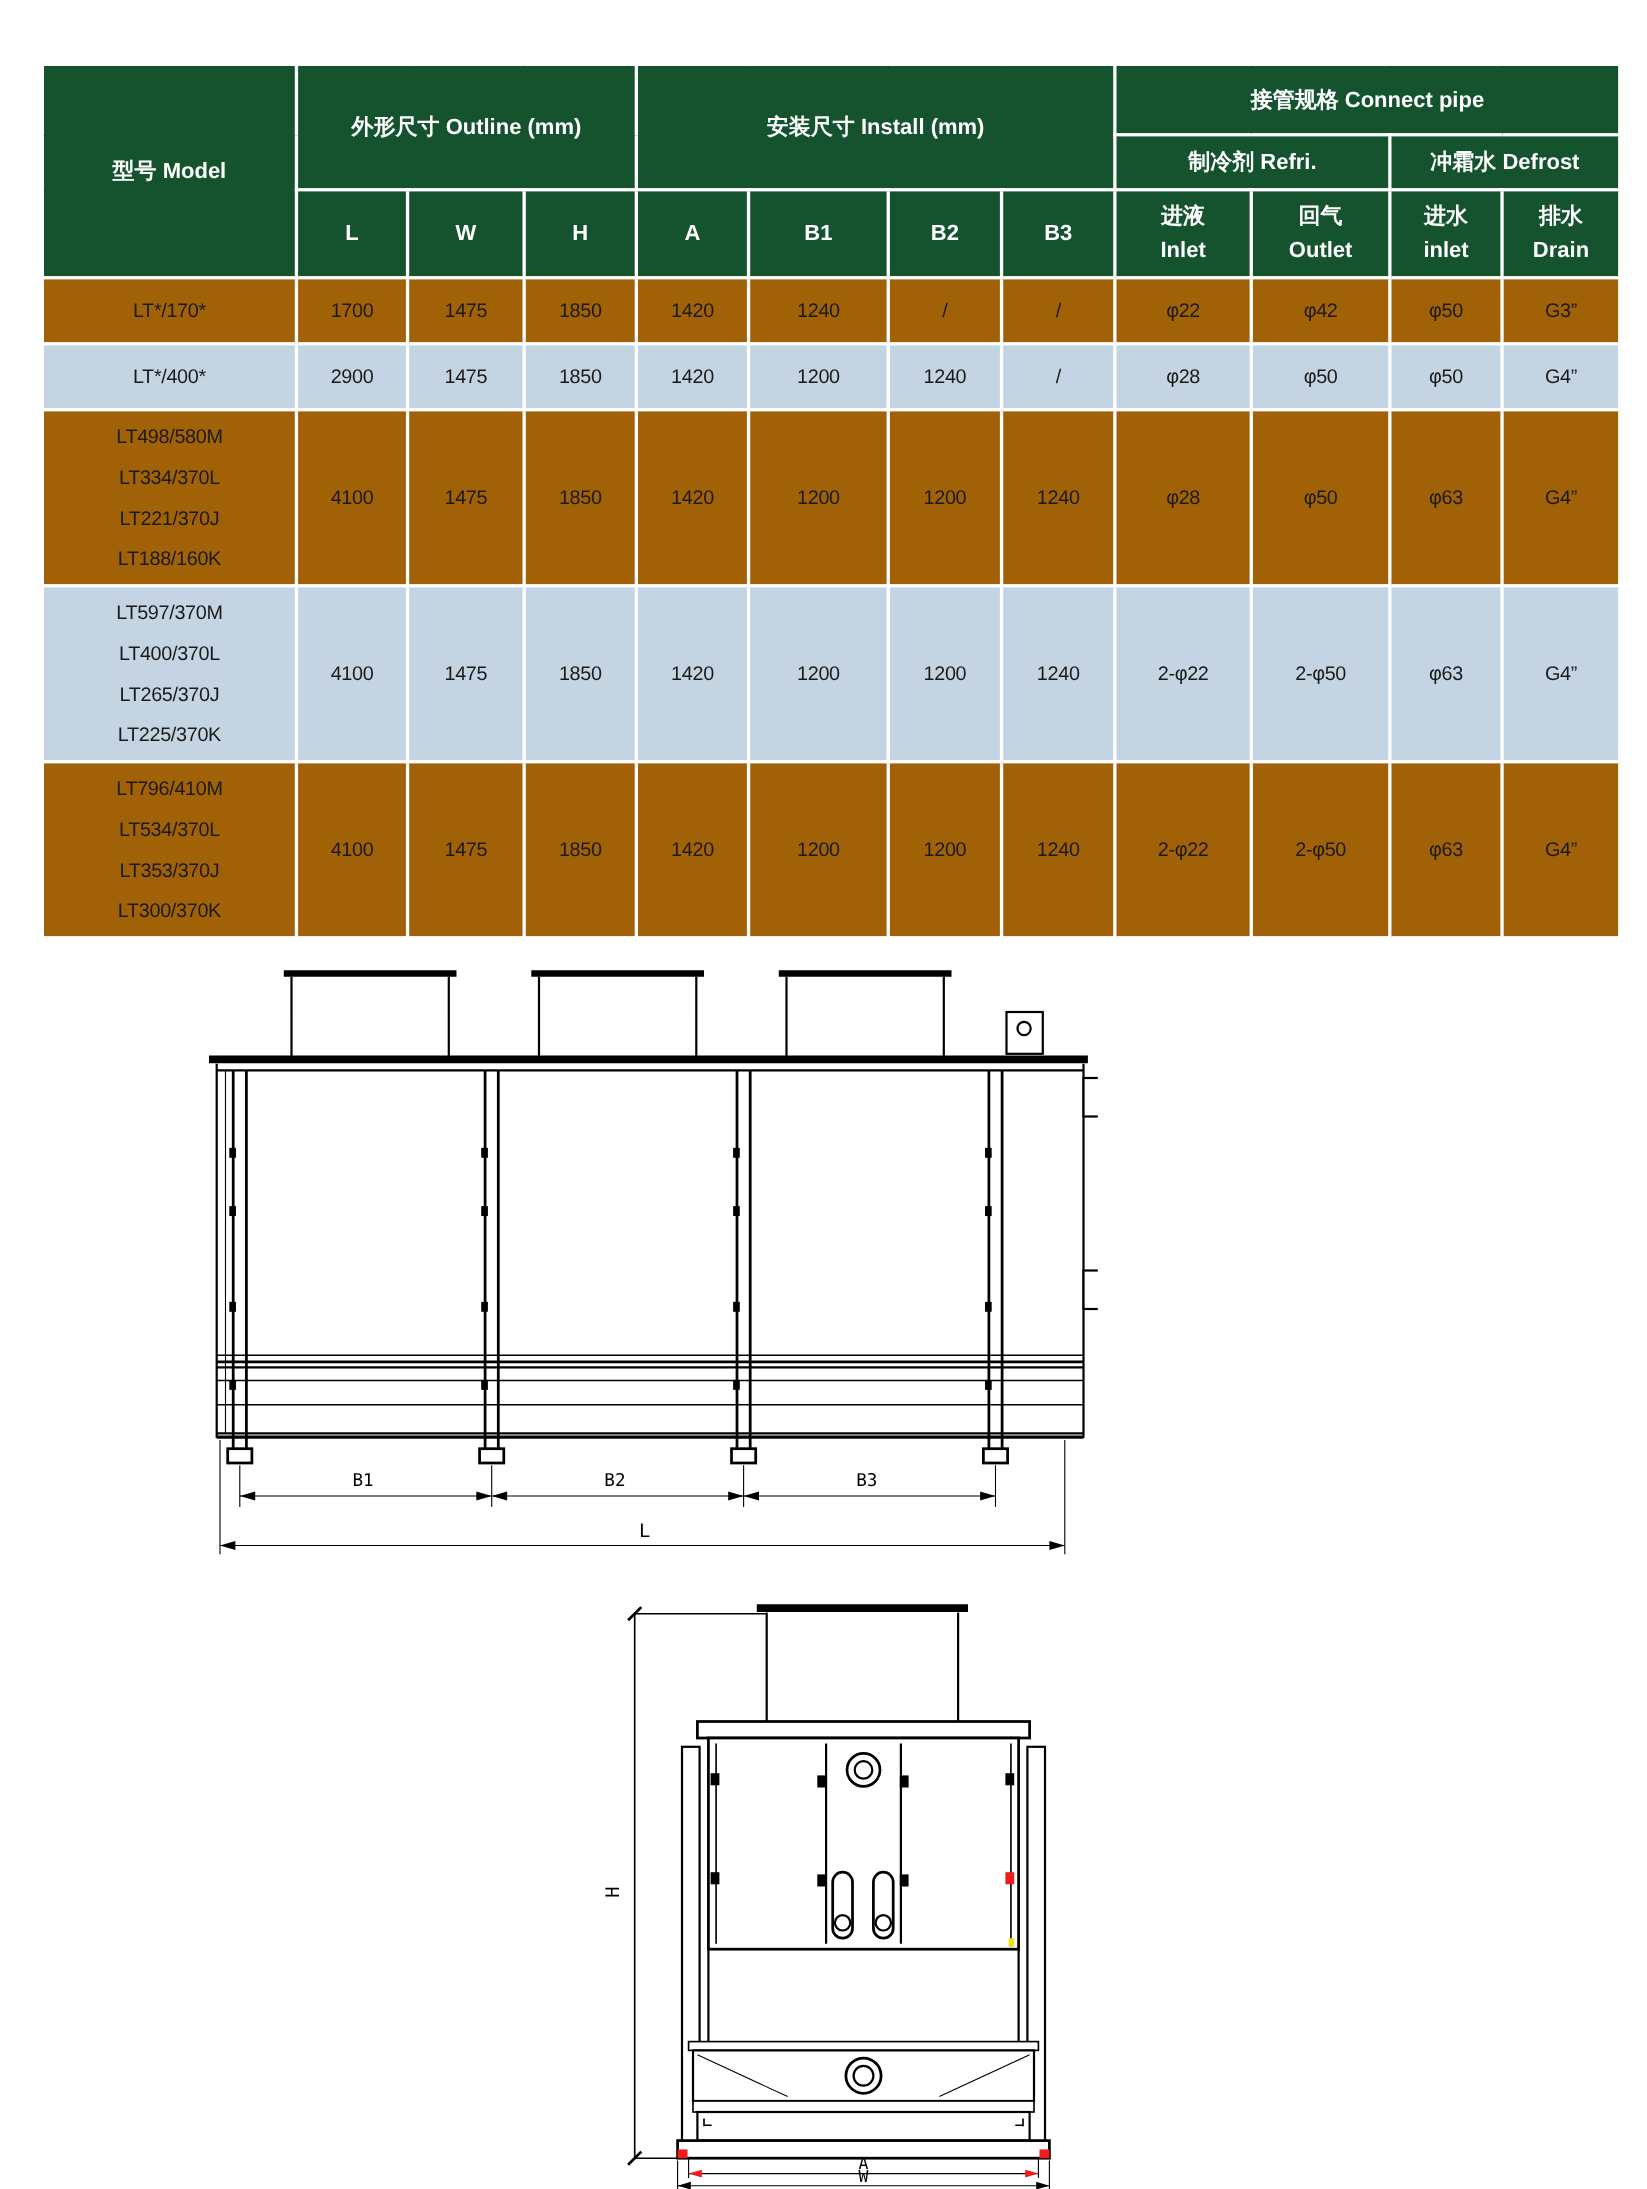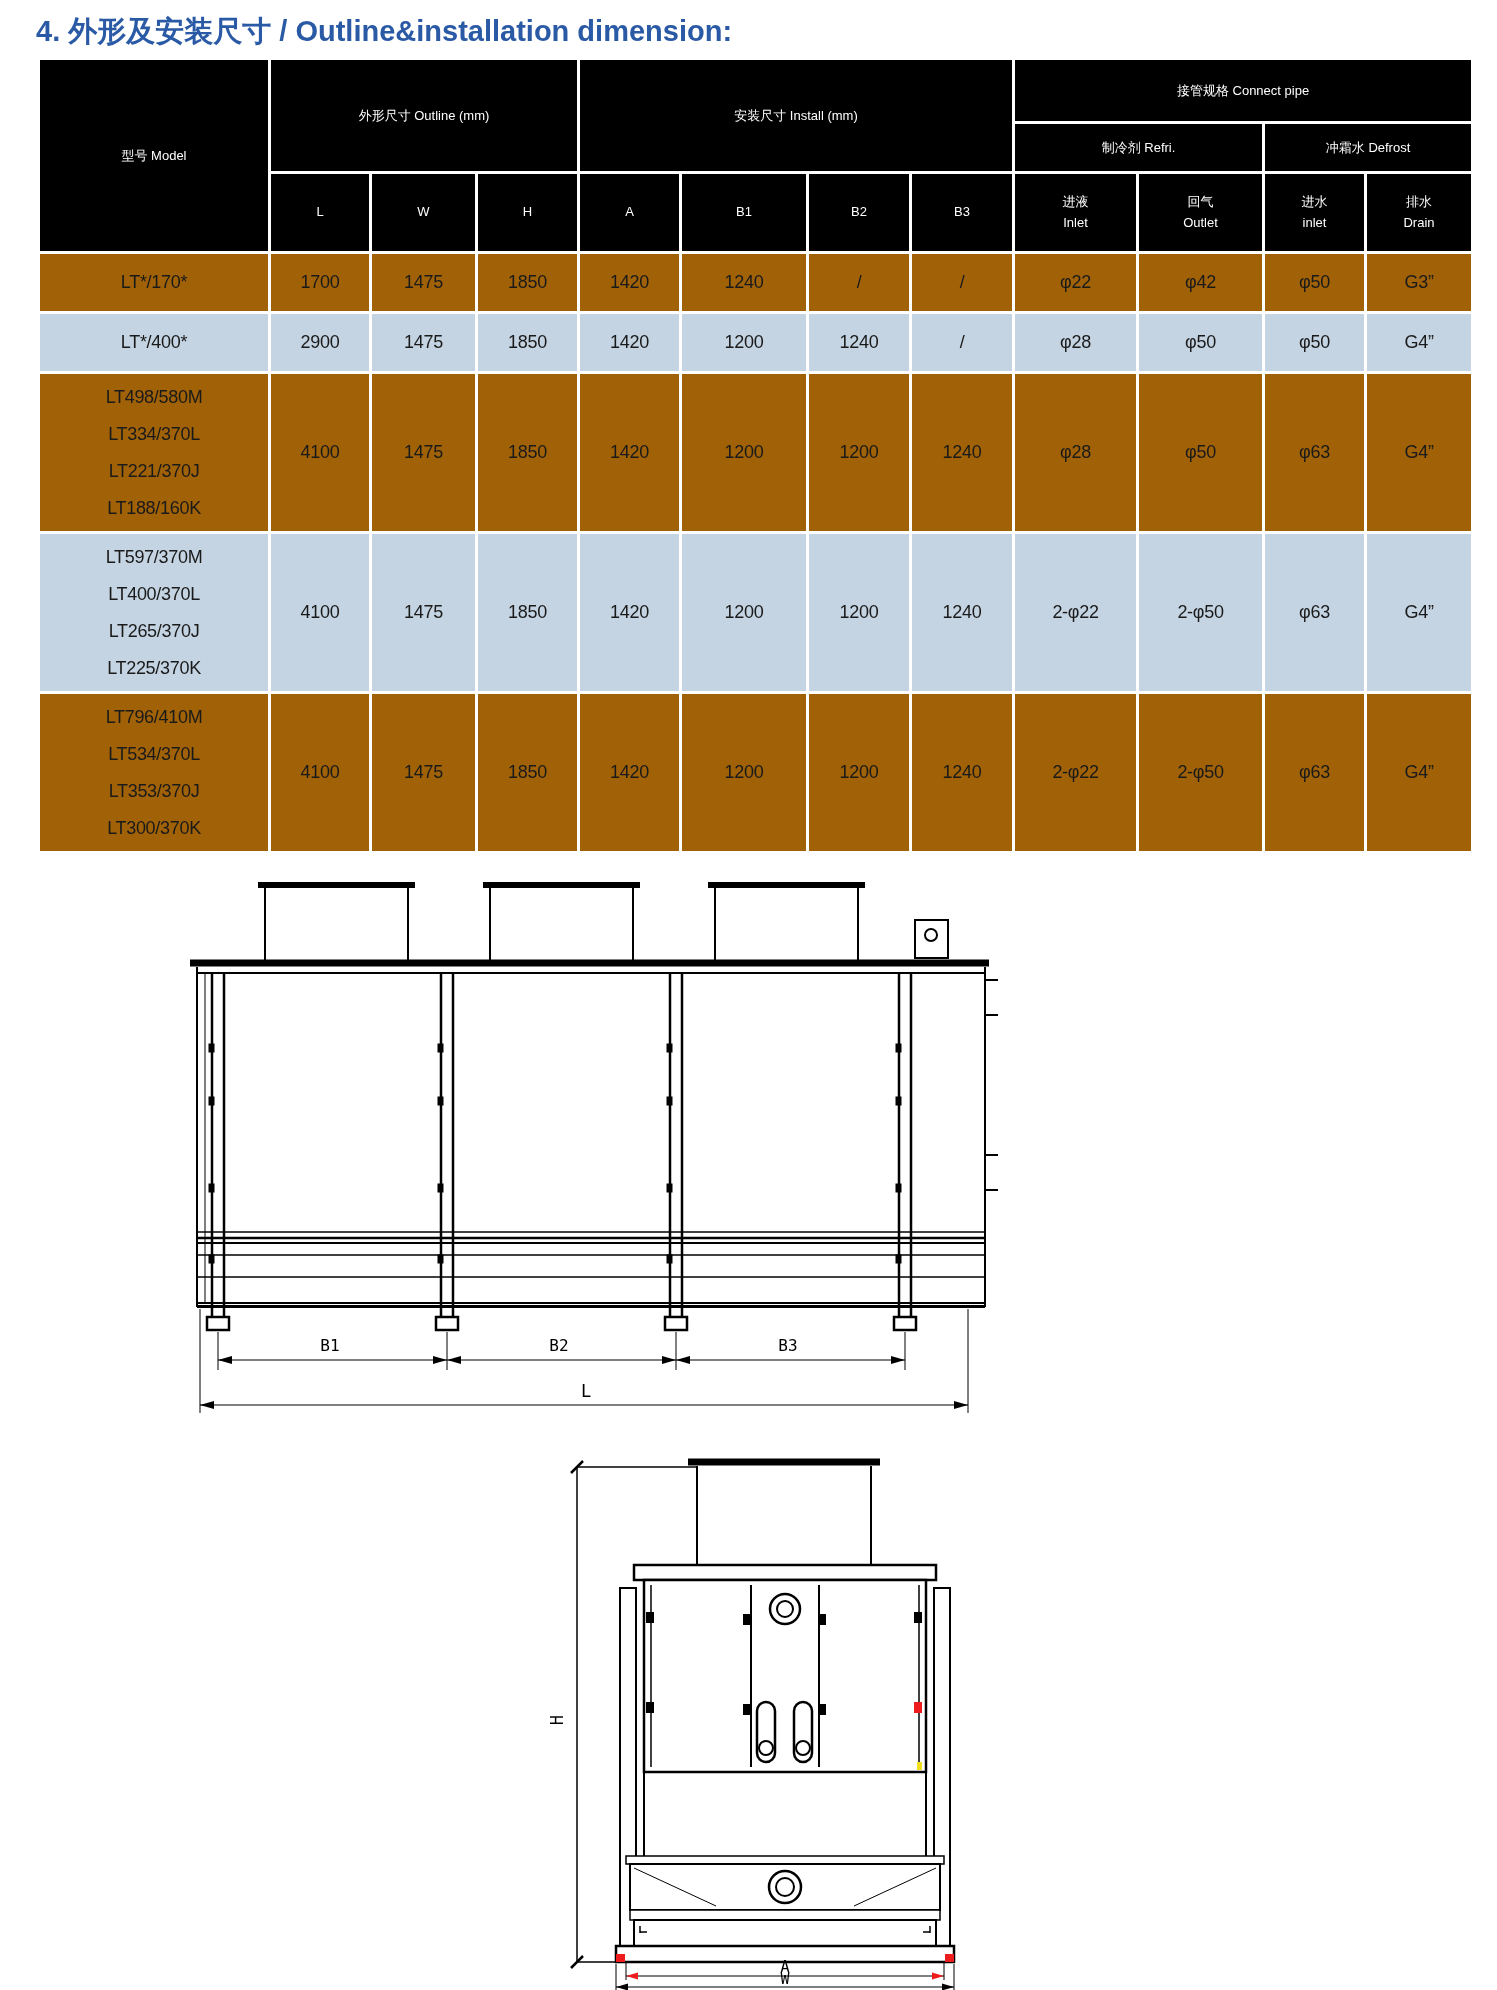--- a/index.html
+++ b/index.html
@@ -2,40 +2,39 @@
 <html><head>
 <meta charset="utf-8">
 <style>
   html,body{margin:0;padding:0;background:#ffffff;}
   #page{position:relative;width:1497px;height:1990px;background:#ffffff;overflow:hidden;
         font-family:"Liberation Sans",sans-serif;}
   .page-title{position:absolute;left:36px;top:12px;font-size:29px;font-weight:bold;color:#2a5aa5;}
   
   #dim-table{position:absolute;left:37px;top:57px;width:1434px;border-collapse:collapse;table-layout:fixed;}
   #dim-table th,#dim-table td{border:3px solid #ffffff;text-align:center;vertical-align:middle;padding:0;}
-  #dim-table thead th{background:#000000;color:#ffffff;font-weight:normal;font-size:13px;}
+  #dim-table thead th{background:#14532d;color:#ffffff;font-weight:bold;font-size:20px;}
   .h-row1{height:61px;}
   .h-row2{height:47px;}
   .h-row3{height:77px;line-height:1.55;}
   .two-line div{line-height:1.55;}
   .row-gray td{background:#a16207;}
   .row-blue td{background:#c4d4e2;}
   .value-cell{font-size:18px;color:#1a1a1a;letter-spacing:-0.3px;}
   .model-cell{font-size:18px;color:#1a1a1a;letter-spacing:-0.3px;}
   .model-line{line-height:37px;}
   
   .drawing{position:absolute;}
   svg text{font-family:"DejaVu Sans Mono","Liberation Mono",monospace;fill:#000;}
 </style>
 </head>
 <body>
 
 <div id="page">
 
-  <div class="page-title">4. 外形及安装尺寸 / Outline&amp;installation dimension:</div>
 
   <table id="dim-table">
     <colgroup>
       <col style="width:231px">
         <col style="width:101px">
         <col style="width:106px">
         <col style="width:102px">
       <col style="width:102px">
         <col style="width:127px">
         <col style="width:103px">

